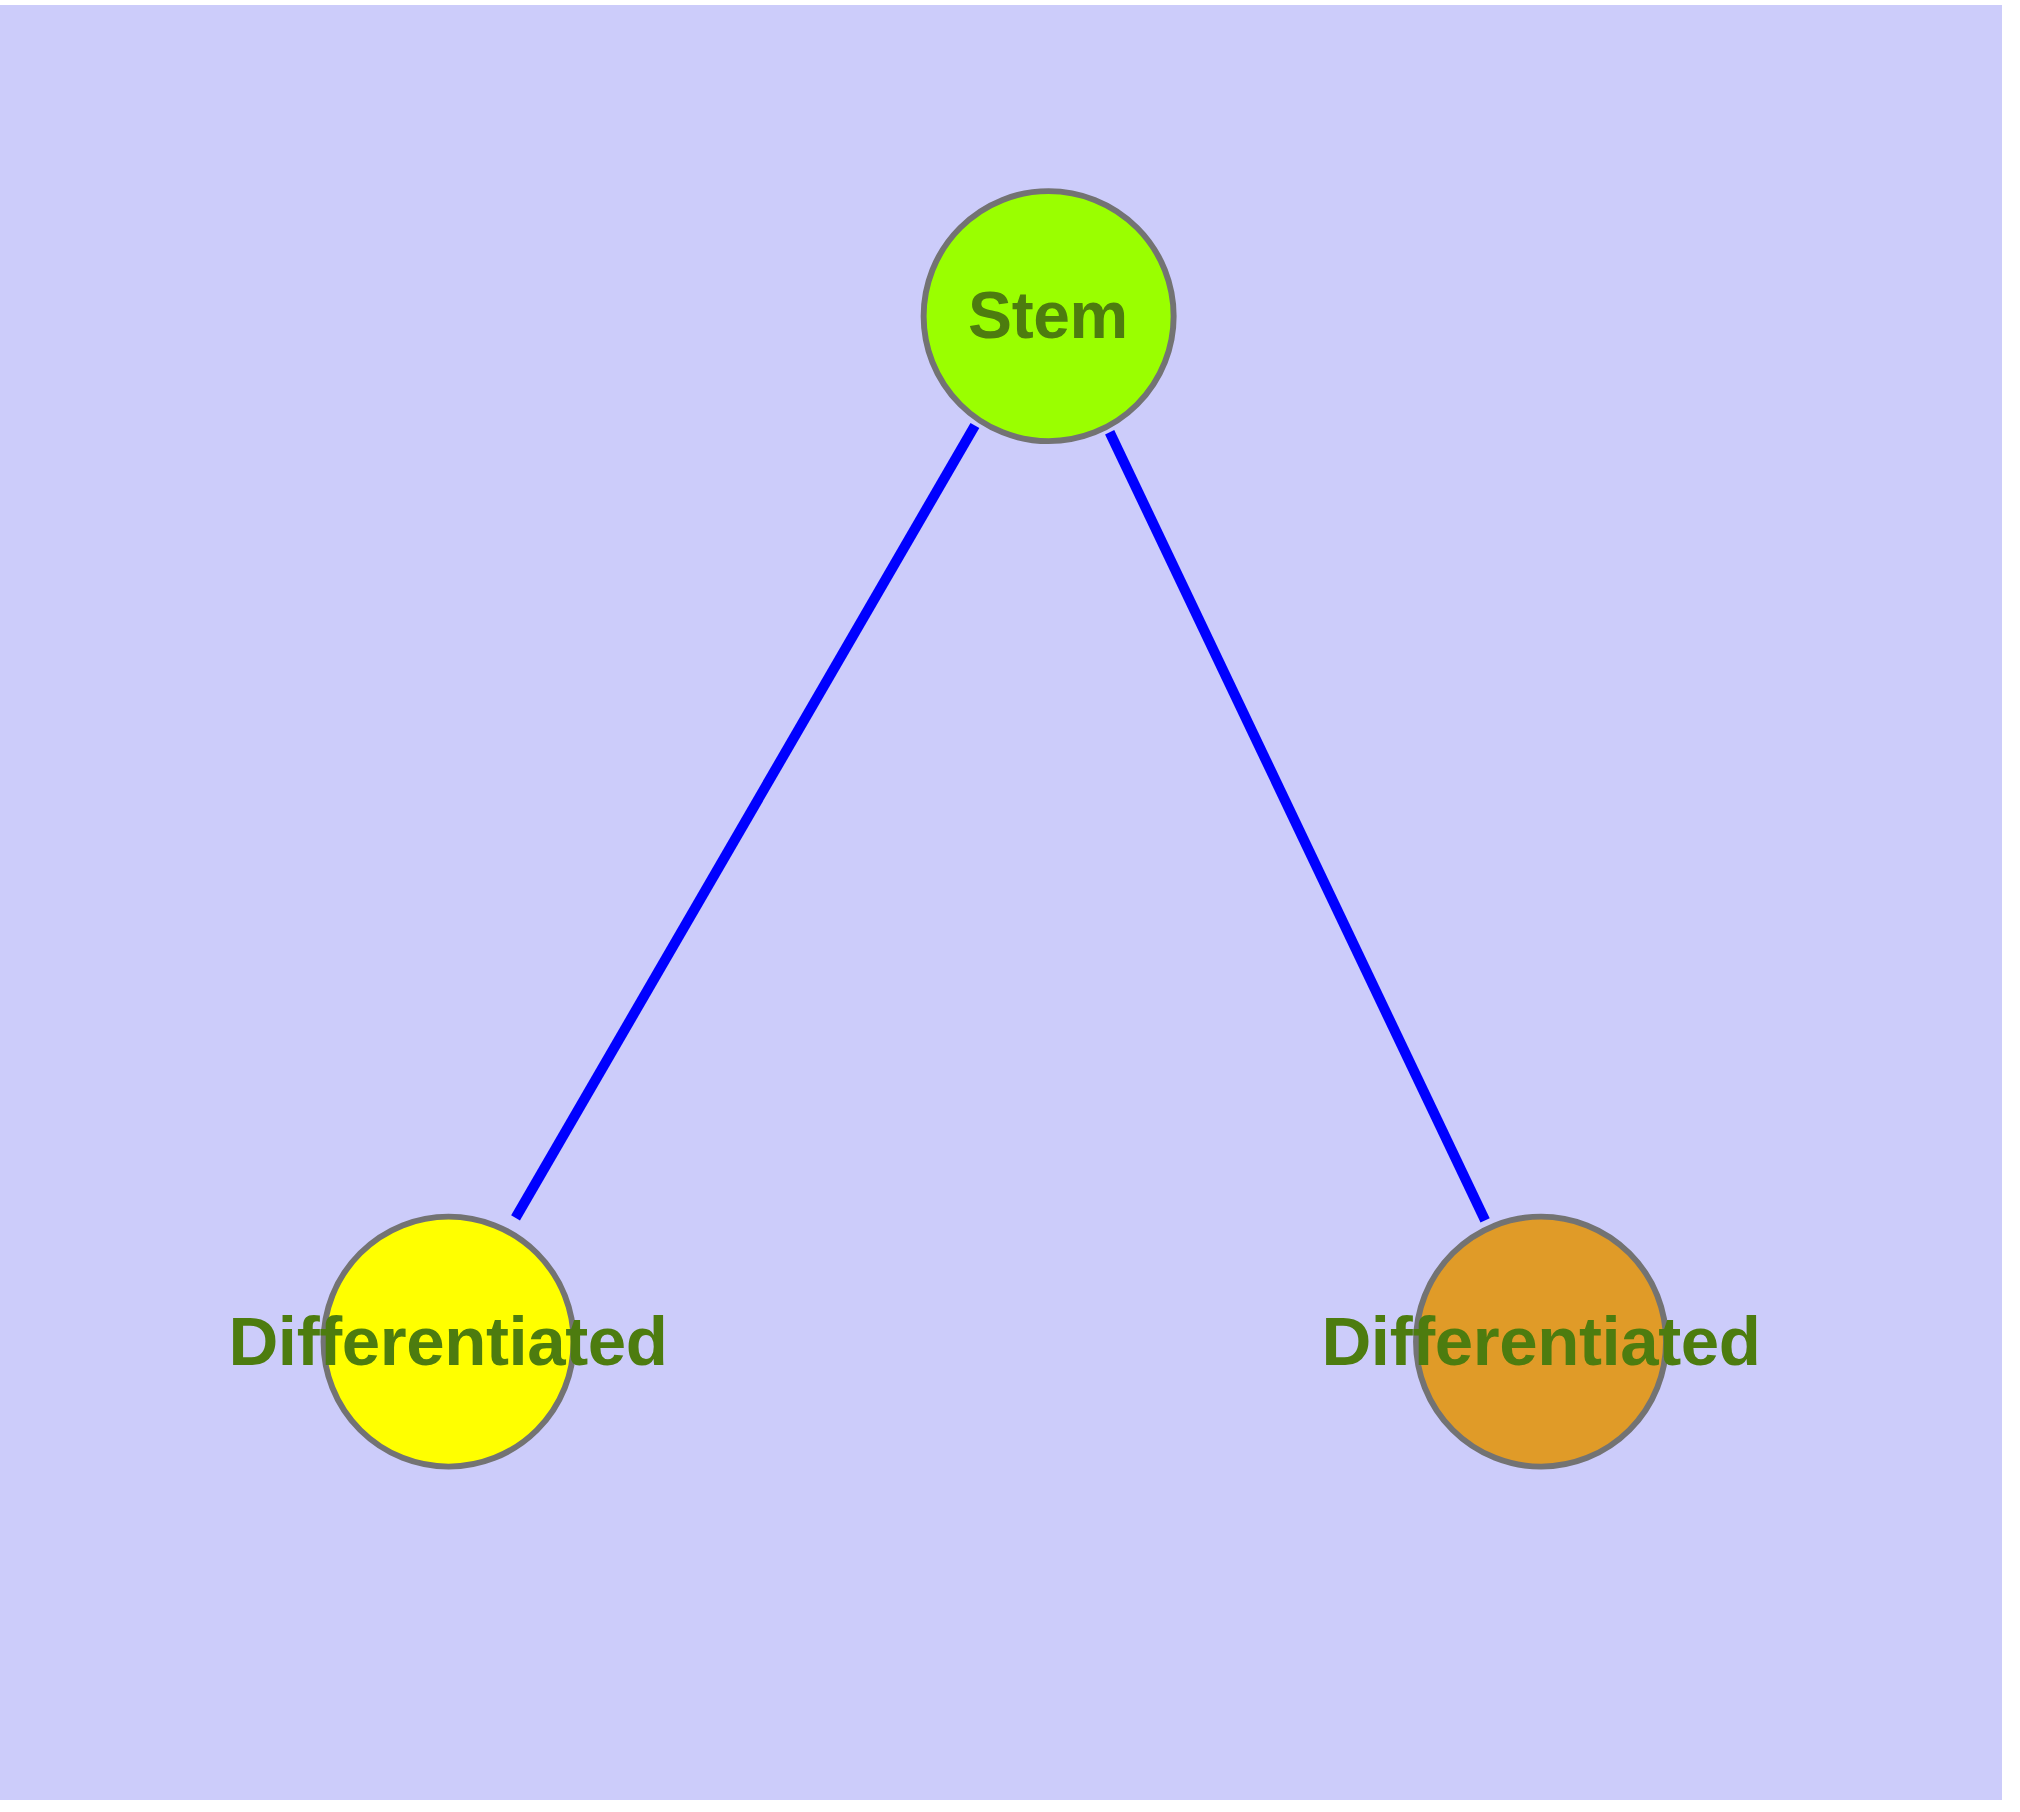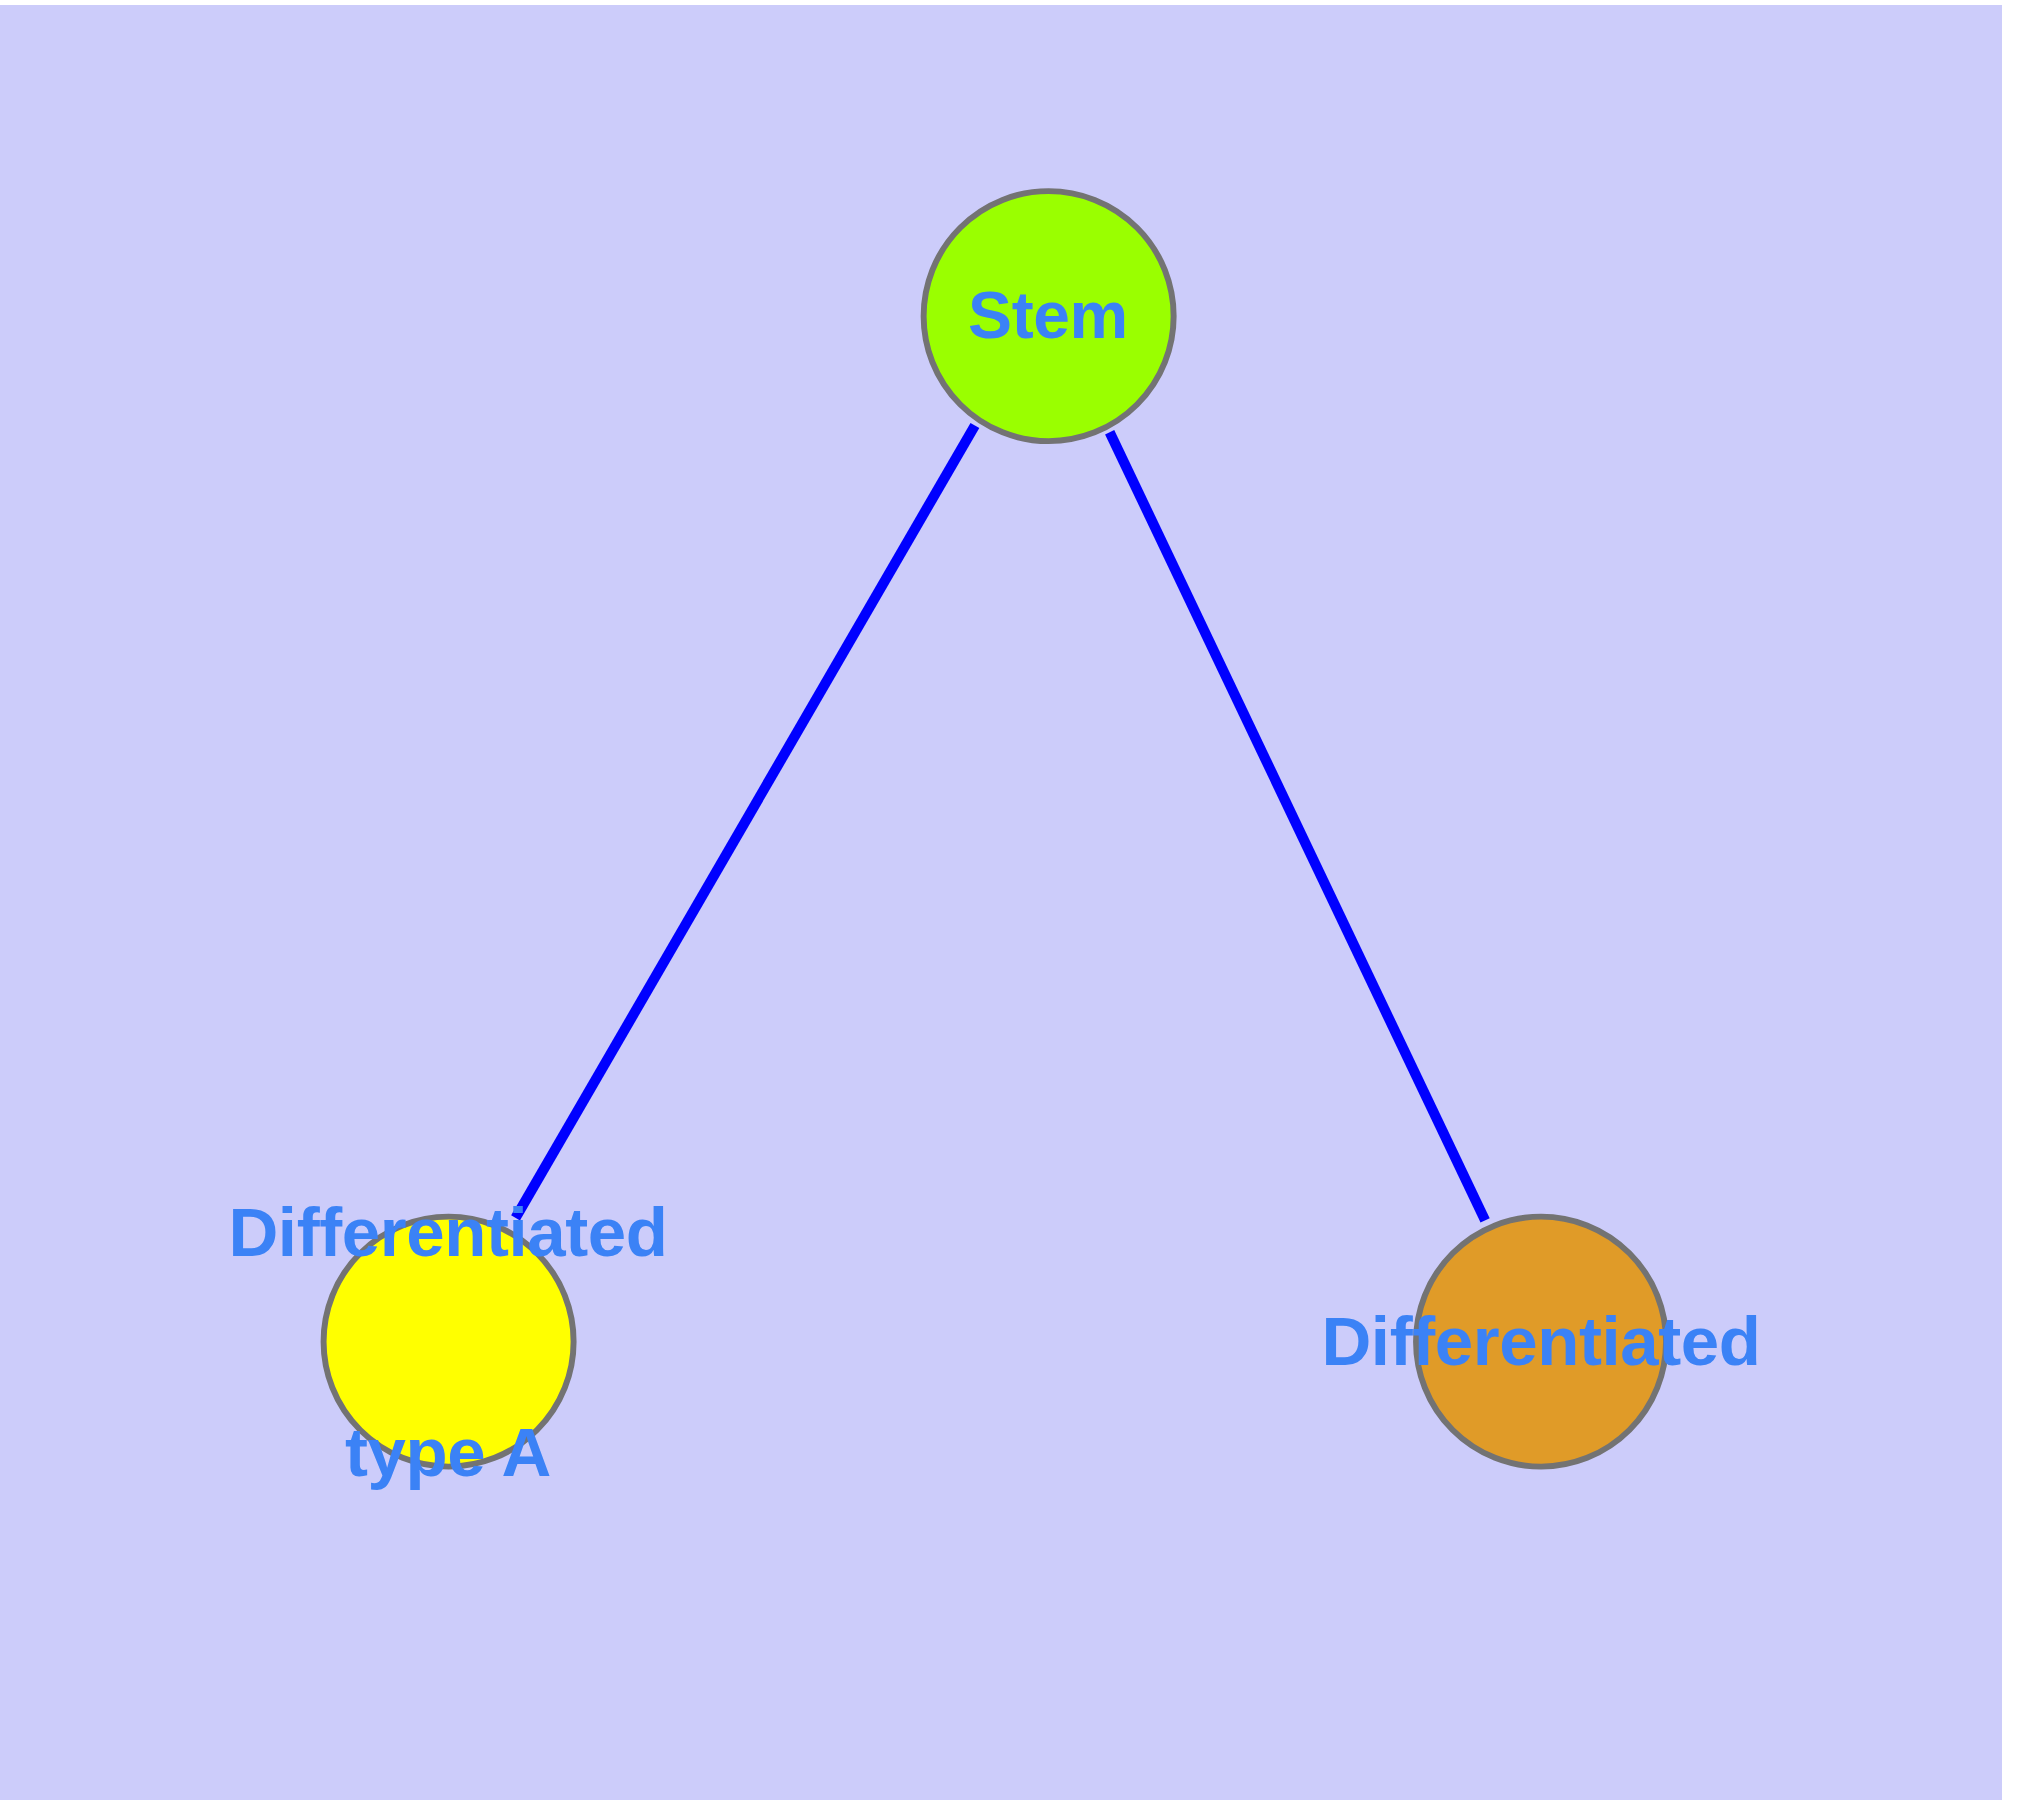--- a/index.html
+++ b/index.html
@@ -30,21 +30,21 @@
   #graph-svg {
     position: absolute;
     left: 0;
     top: 0;
     width: 2021px;
     height: 1812px;
   }
   .node-label {
     position: absolute;
     text-align: center;
-    color: #3b82f6;
+    color: #4d7c0f;
     font-weight: bold;
     font-family: "Liberation Sans", sans-serif;
     line-height: 1.06;
     white-space: pre;
     pointer-events: none;
     letter-spacing: -0.4px;
   }
   #label-stem {
     font-size: 66px;
     left: 1048px;
@@ -82,21 +82,20 @@
       <circle cx="1818" cy="1583" r="147.5" fill="#e09b28" stroke="#737373" stroke-width="7"></circle>
     </g>
   </svg>
 
   <div class="node-label" id="label-stem" style="left: 1048px; top: 316px;">
     <div>Stem</div>
   </div>
 
   <div class="node-label" id="label-diffA" style="left: 448px; top: 1342px;">
     <div>Differentiated</div>
-    <div>type A</div>
   </div>
 
   <div class="node-label" id="label-diffB" style="left: 1541px; top: 1342px;">
     <div>Differentiated</div>
   </div>
 
 </div>
 
 
 </body></html>

